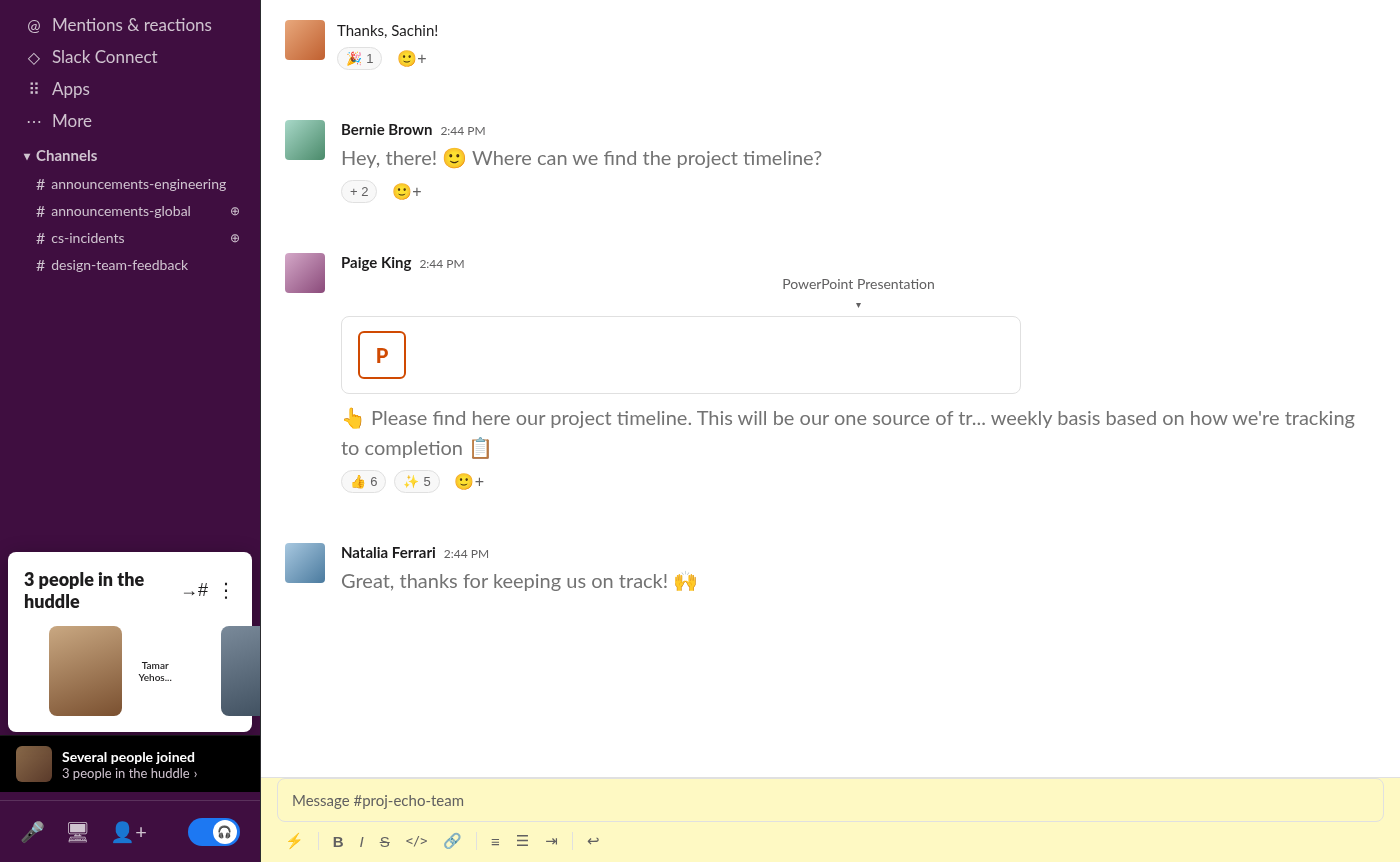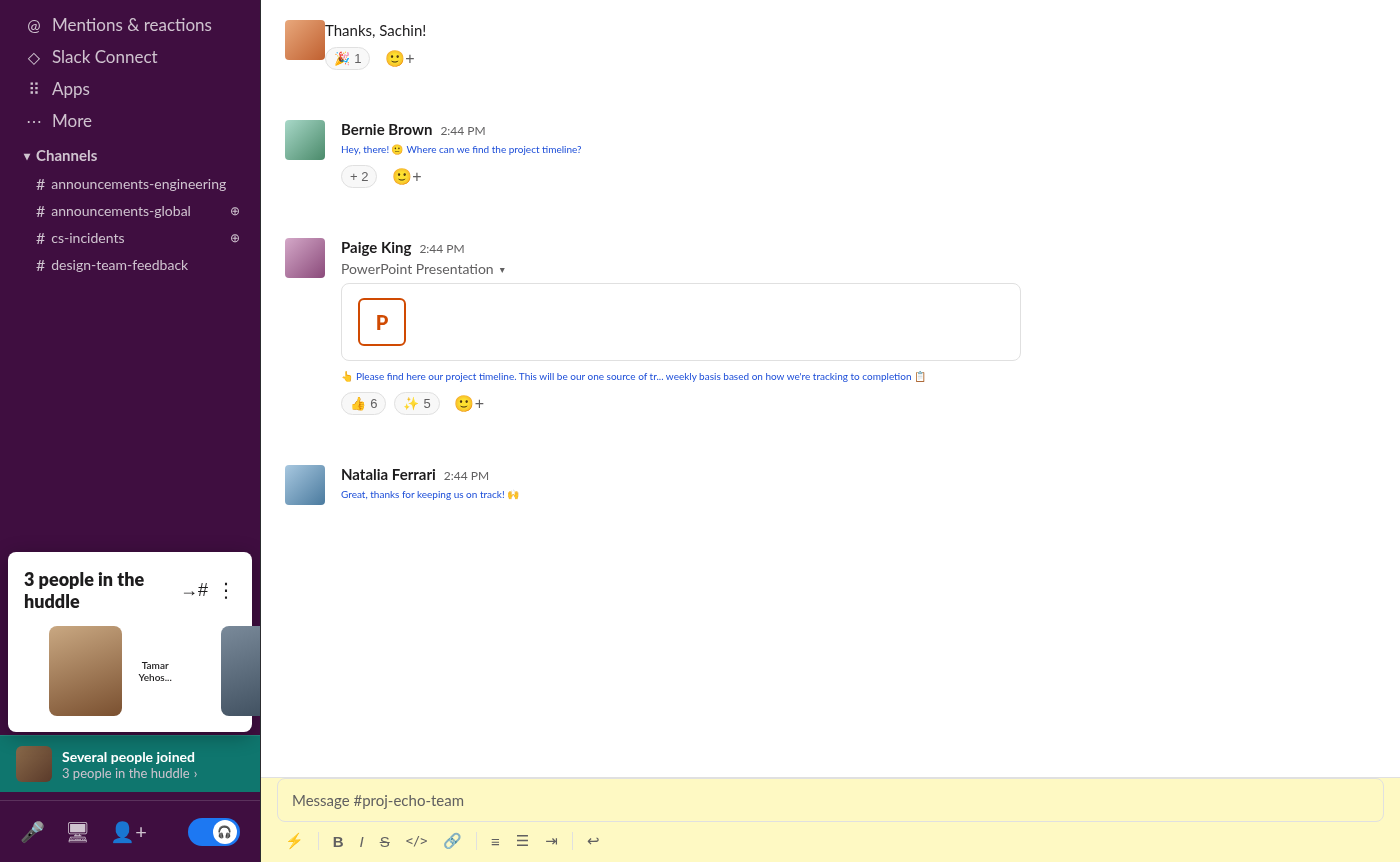--- a/index.html
+++ b/index.html
@@ -136,21 +136,21 @@
       font-weight: 600;
       text-align: center;
     }
 
     
     .sidebar-notification {
       position: absolute;
       bottom: 70px;
       left: 0;
       right: 0;
-      background: #0f766e;
+      background: #000000;
       padding: 10px 16px;
       border-top: 1px solid rgba(255,255,255,0.1);
       display: flex;
       align-items: center;
       gap: 10px;
       cursor: pointer;
     }
     .notif-avatar {
       width: 36px;
       height: 36px;
@@ -238,21 +238,21 @@
     .msg-avatar.natalia { background: linear-gradient(135deg, #a8c8d4, #5a8a9e); }
     .msg-content { flex: 1; }
     .msg-header {
       display: flex;
       align-items: baseline;
       gap: 8px;
       margin-bottom: 4px;
     }
     .msg-name { font-weight: 700; font-size: 15px; color: #1d1c1d; }
     .msg-time { font-size: 12px; color: #616061; }
-    .msg-text { font-size: 10px; color: #1d4ed8; line-height: 1.5; }
+    .msg-text { font-size: 20px; color: #737373; line-height: 1.5; }
     .msg-reactions {
       display: flex;
       gap: 8px;
       margin-top: 6px;
       align-items: center;
     }
     .reaction-btn {
       display: flex;
       align-items: center;
       gap: 4px;
@@ -304,20 +304,21 @@
     .file-meta { font-size: 13px; color: #616061; margin-top: 2px; }
 
     
     .ppt-label {
       display: flex;
       align-items: center;
       gap: 6px;
       font-size: 14px;
       color: #616061;
       margin-bottom: 6px;
+      flex-direction: column;
     }
     .ppt-dropdown { font-size: 10px; color: #616061; cursor: pointer; }
 
     
     .org-notice {
       display: flex;
       align-items: center;
       gap: 8px;
       font-size: 13px;
       color: #616061;
@@ -489,21 +490,21 @@
     <div class="headphone-toggle">
       <div class="headphone-knob">🎧</div>
     </div>
   </div>
 </div>
 
 <div class="main">
   <div class="chat-messages">
 
     <div class="first-msg-partial">
-      <div style="display:flex;align-items:flex-start;">
+      <div style="display:flex;gap:12px;align-items:flex-start;">
         <div style="width:40px;height:40px;border-radius:4px;background:linear-gradient(135deg,#e8a87c,#c06030);flex-shrink:0;"></div>
         <div>
           <span class="thanks-text">Thanks, Sachin!</span>
           <div class="msg-reactions">
             <button class="reaction-btn">
               <span>🎉</span>
               <span>1</span>
             </button>
             <button class="add-reaction-btn">🙂+</button>
           </div>

